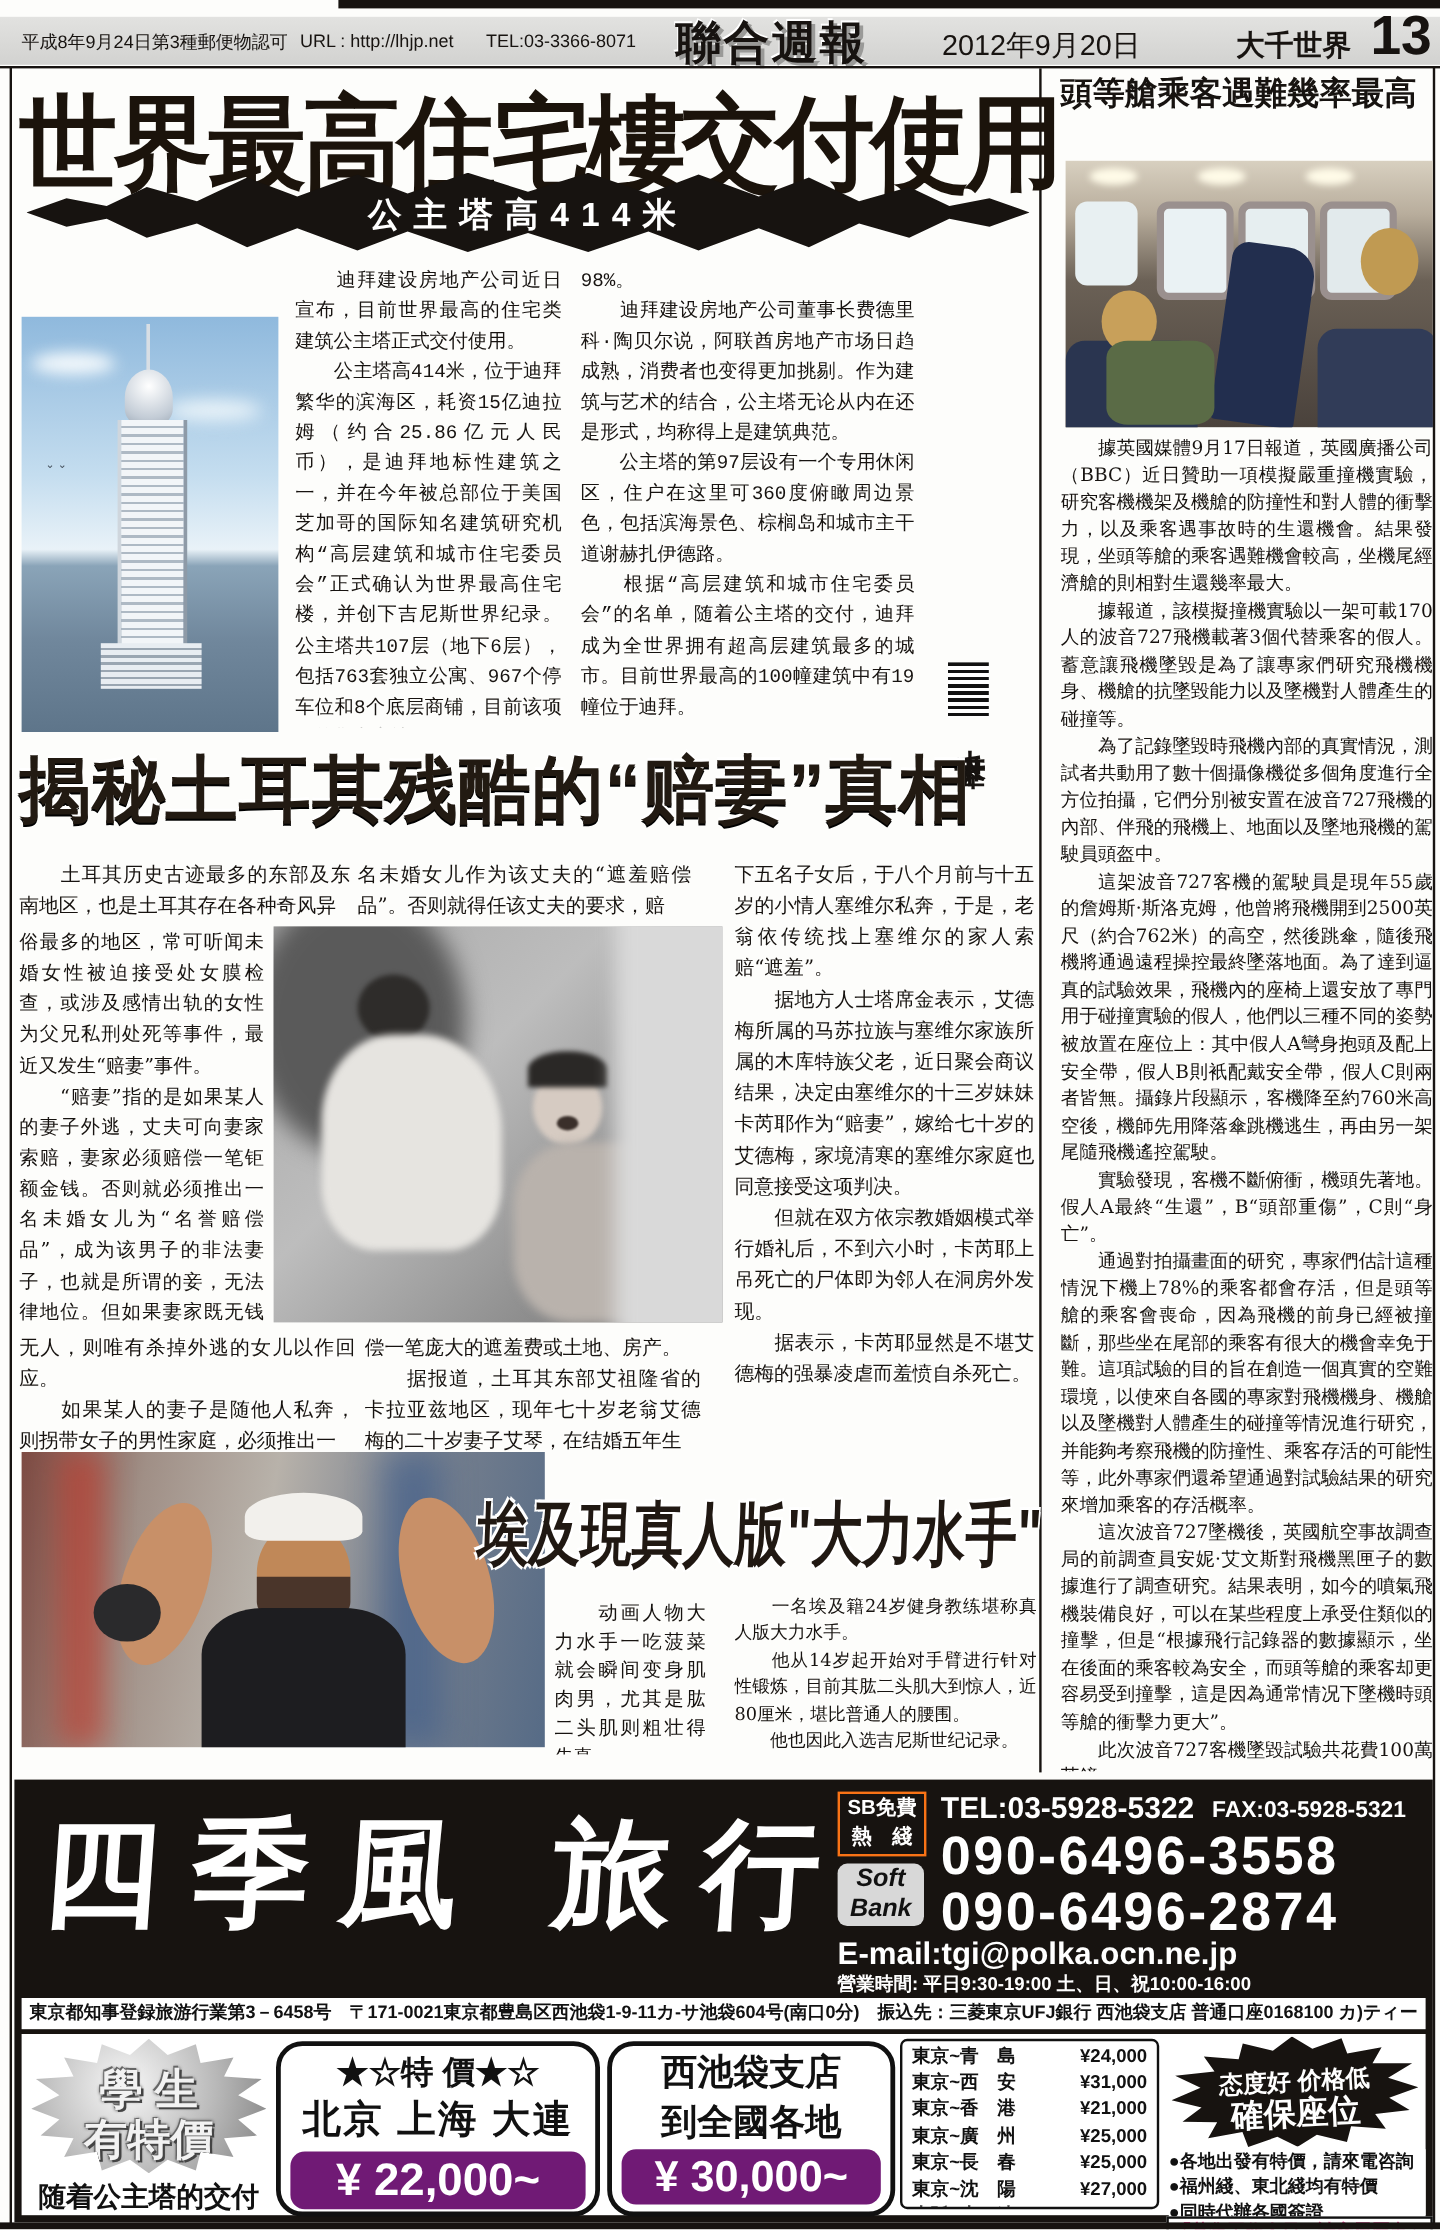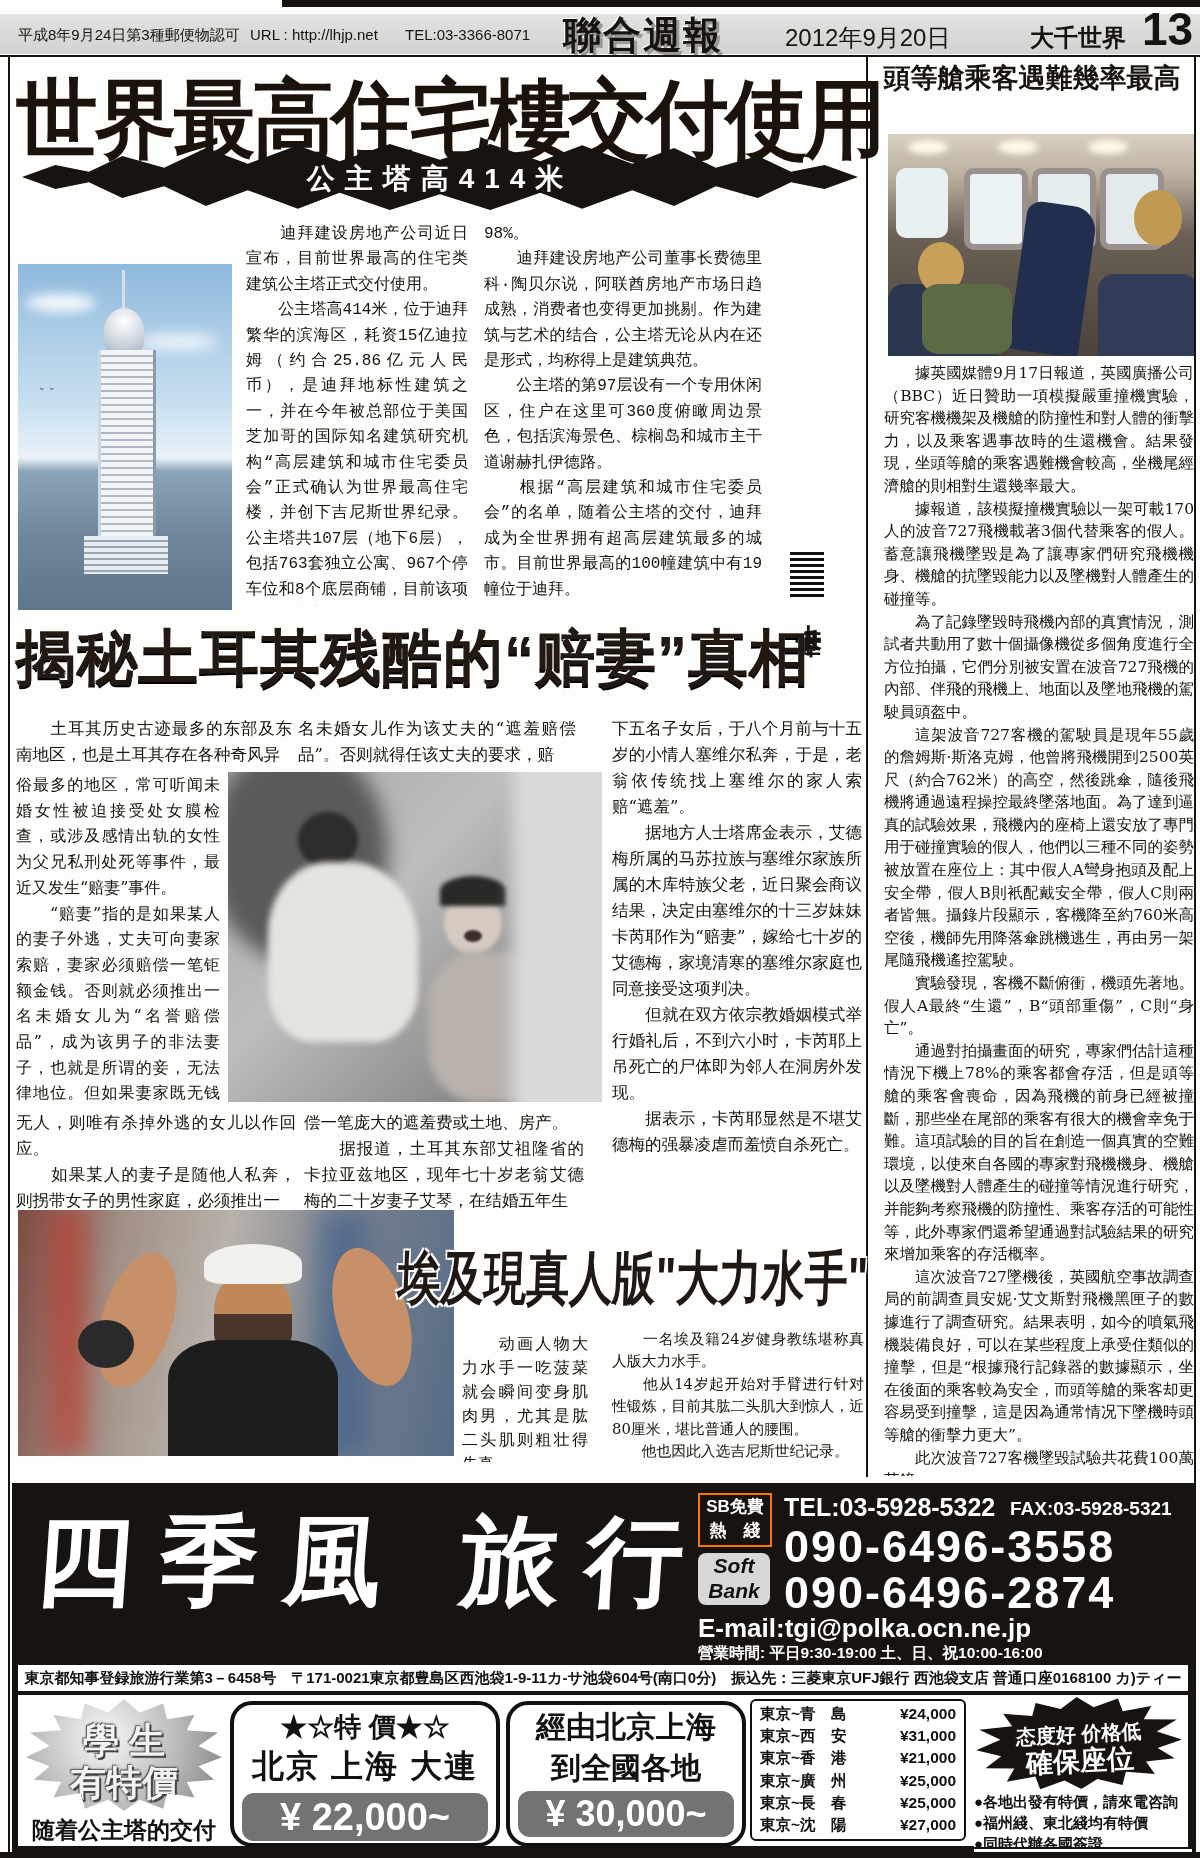--- a/index.html
+++ b/index.html
@@ -25,21 +25,21 @@
   #hl2{font-weight:900;font-size:60px;letter-spacing:1px;white-space:nowrap;color:#221a12;
        text-shadow:0 -2px 0 #fff,0 2px 0 #000;}
   #hl3{font-weight:900;font-size:58px;transform:scaleX(0.74) skewX(-3deg);transform-origin:left;
        white-space:nowrap;color:#201812;text-shadow:2px 2px 0 #fff,-2px -2px 0 #fff,2px -2px 0 #fff,-2px 2px 0 #fff;}
   #crashbody p{margin:0;text-indent:2em;font-size:15.5px;line-height:22.6px;}
   .vtxt{writing-mode:vertical-rl;text-orientation:upright;}
   
   #brand{font-weight:900;font-size:98px;letter-spacing:26px;white-space:nowrap;transform:skewX(-4deg);}
   .star16{clip-path:polygon(50% 0%,58% 12%,70% 4%,72% 18%,86% 14%,82% 28%,98% 30%,88% 42%,100% 52%,88% 60%,96% 72%,82% 74%,86% 88%,72% 84%,70% 98%,58% 90%,50% 100%,42% 90%,30% 98%,28% 84%,14% 88%,18% 74%,4% 72%,12% 60%,0% 52%,12% 42%,2% 30%,18% 28%,14% 14%,28% 18%,30% 4%,42% 12%);}
   .roundbox{border:4px solid #111;border-radius:22px;background:#fff;text-align:center;}
-  .priceband{background:#737373;border-radius:12px;color:#fff;font-weight:900;}
+  .priceband{background:#701a75;border-radius:12px;color:#fff;font-weight:900;}
   .metal{color:#f2f2f2;text-shadow:2px 2px 0 #444,-1px -1px 0 #666,0 0 3px #000;font-weight:900;}
   .prow{display:flex;justify-content:space-between;font-weight:bold;font-size:15.5px;line-height:22.2px;}
   .bullet{font-weight:bold;font-size:15px;line-height:21px;}
   .photo{overflow:hidden;position:absolute;}
   .blob{position:absolute;border-radius:50%;}
 </style>
 </head>
 <body>
 
 <div id="page">
@@ -188,21 +188,21 @@
     </div>
     <div class="abs b" style="left:14px;top:332px;width:196px;text-align:center;font-size:23px;color:#111;">随着公主塔的交付</div>
 
     <div class="roundbox abs" style="left:218px;top:218px;width:262px;height:138px;color:#111;">
       <div class="b" style="font-size:27px;margin-top:4px;">★☆特 價★☆</div>
       <div style="font-size:32px;font-weight:900;letter-spacing:2px;">北京 上海 大連</div>
       <div class="priceband" style="margin:4px 8px 0 8px;font-size:38px;line-height:48px;">¥ 22,000~</div>
     </div>
 
     <div class="roundbox abs" style="left:494px;top:218px;width:232px;height:138px;color:#111;">
-      <div style="font-size:30px;font-weight:900;margin-top:2px;">經由北京上海</div>
+      <div style="font-size:30px;font-weight:900;margin-top:2px;">西池袋支店</div>
       <div style="font-size:30px;font-weight:900;">到全國各地</div>
       <div class="priceband" style="margin:2px 8px 0 8px;font-size:36px;line-height:46px;">¥ 30,000~</div>
     </div>
 
     <div class="abs" style="left:738px;top:216px;width:216px;height:142px;background:#fff;border:2px solid #111;border-radius:6px;color:#111;padding:2px 8px;box-sizing:border-box;overflow:hidden;">
       <div class="prow">
           <span>東京~青　島</span>
           <span>¥24,000</span>
         </div>
       <div class="prow">

